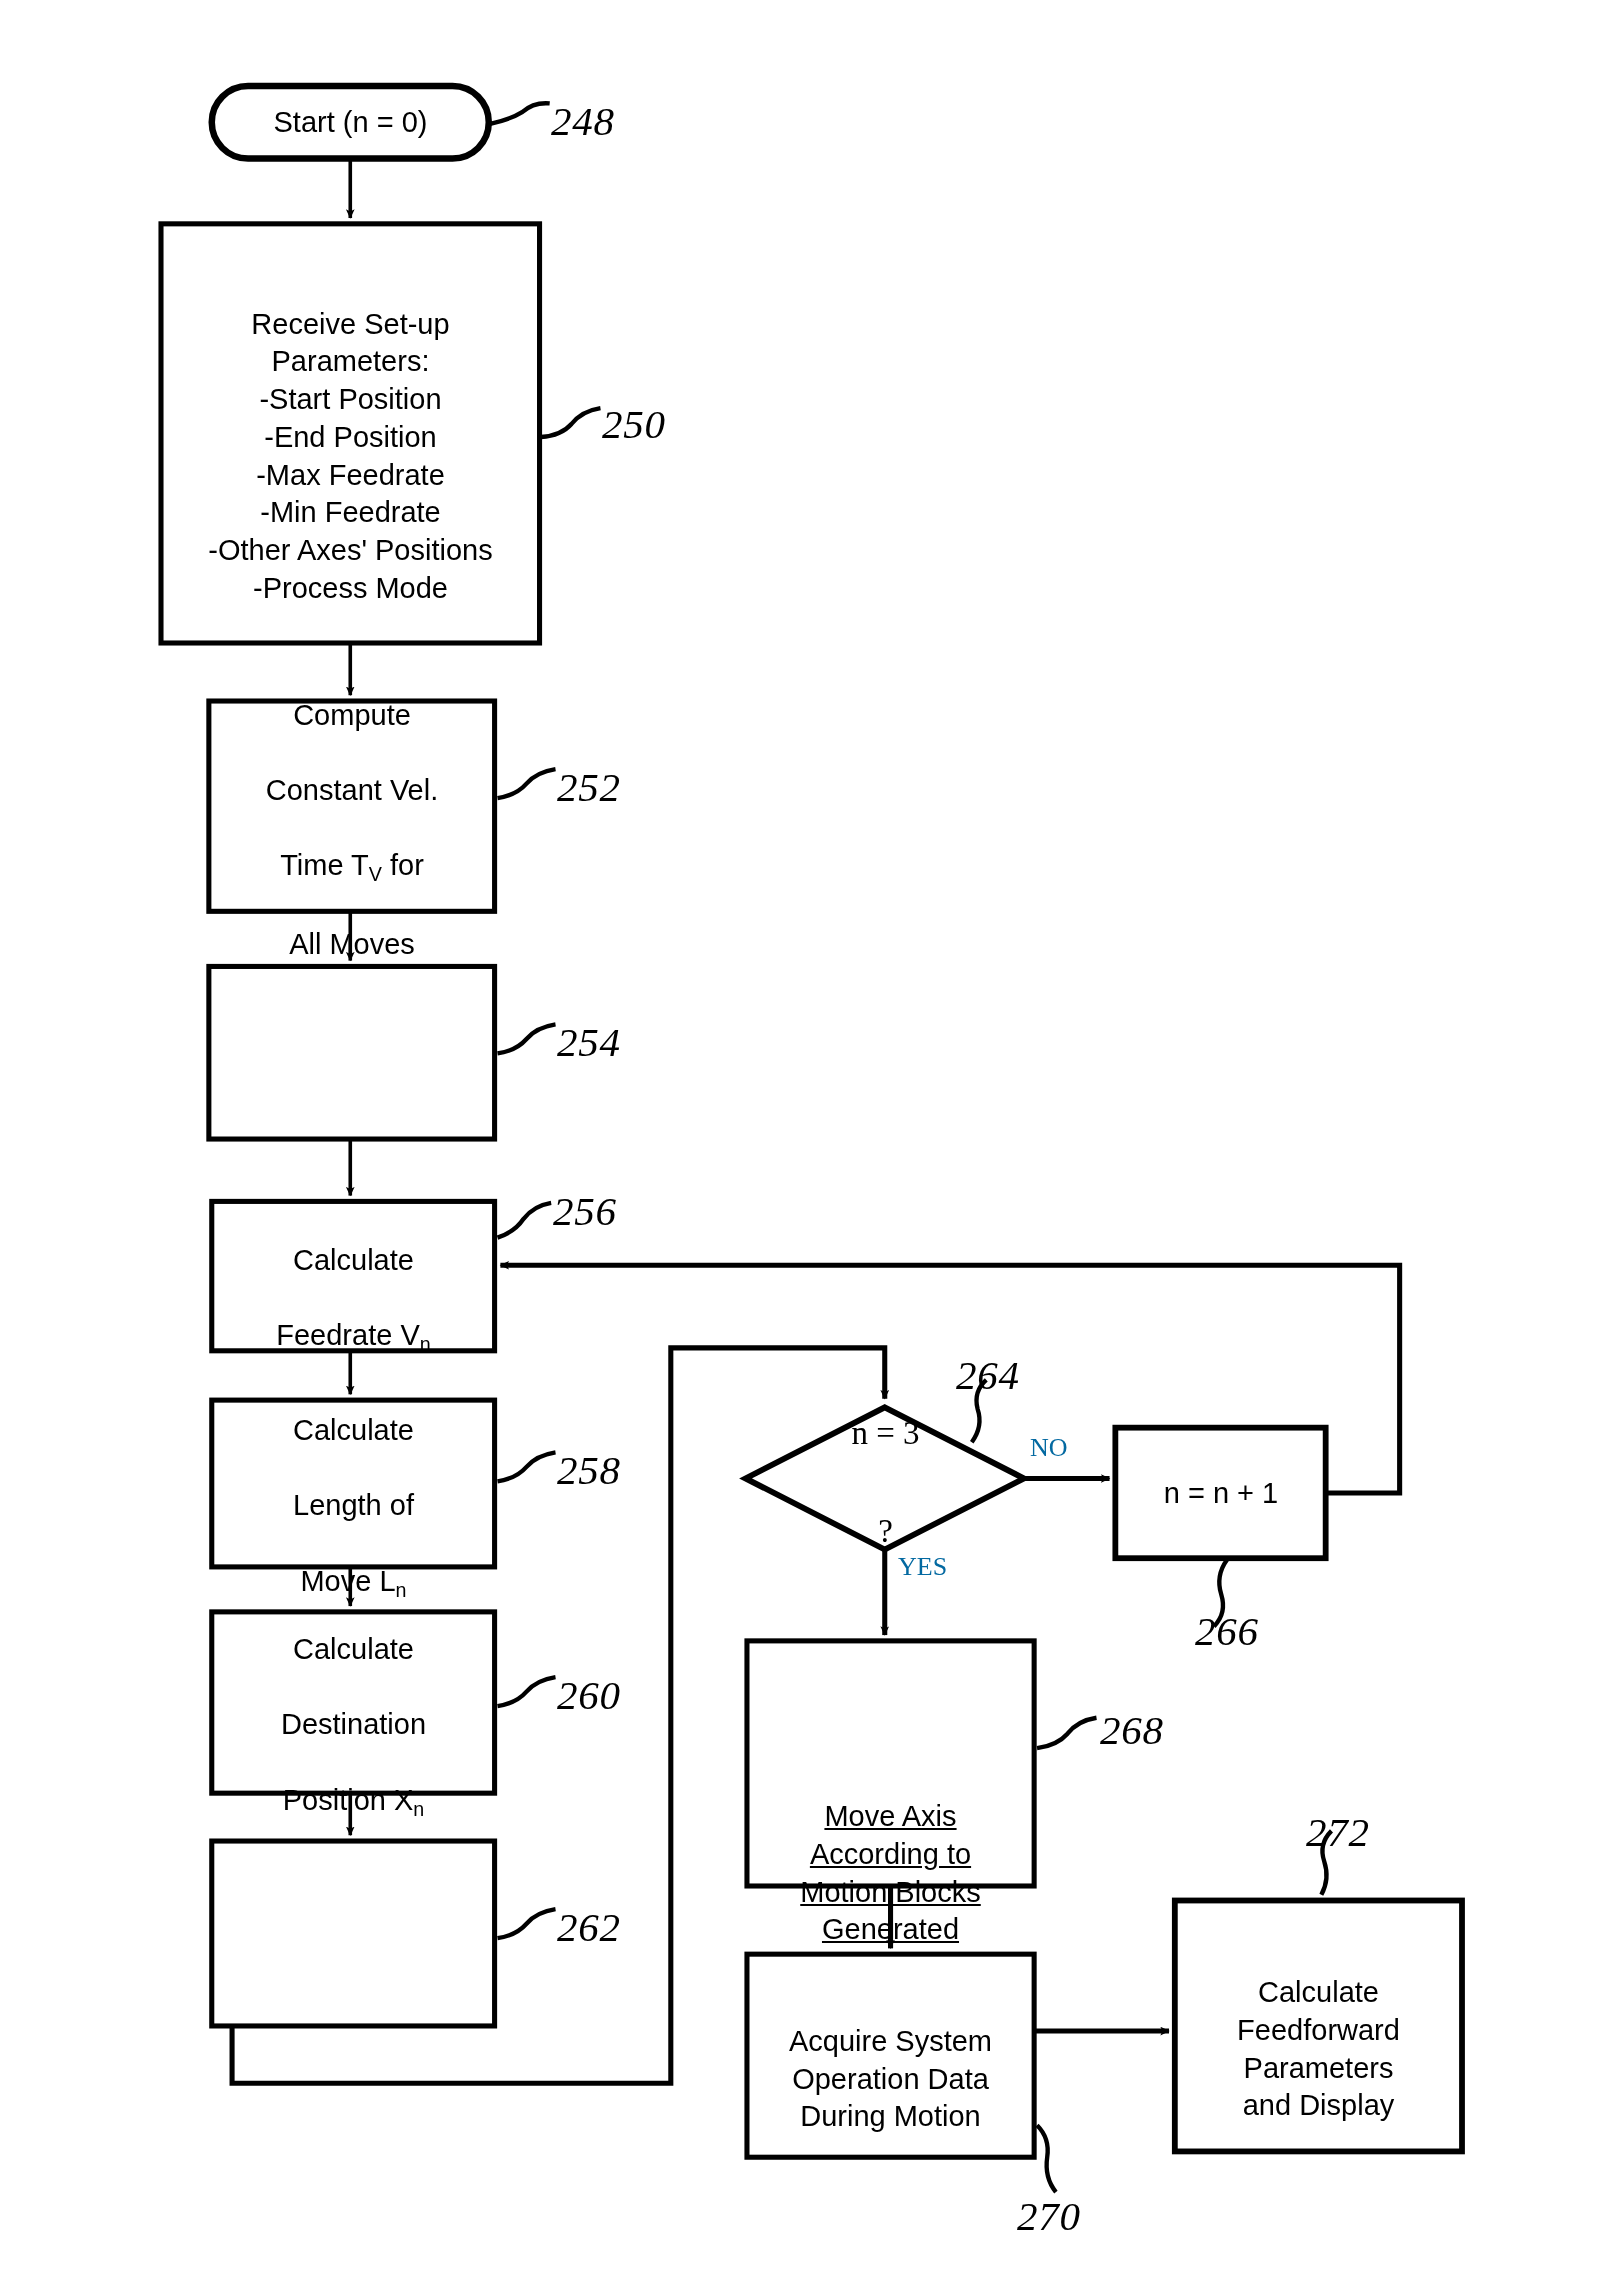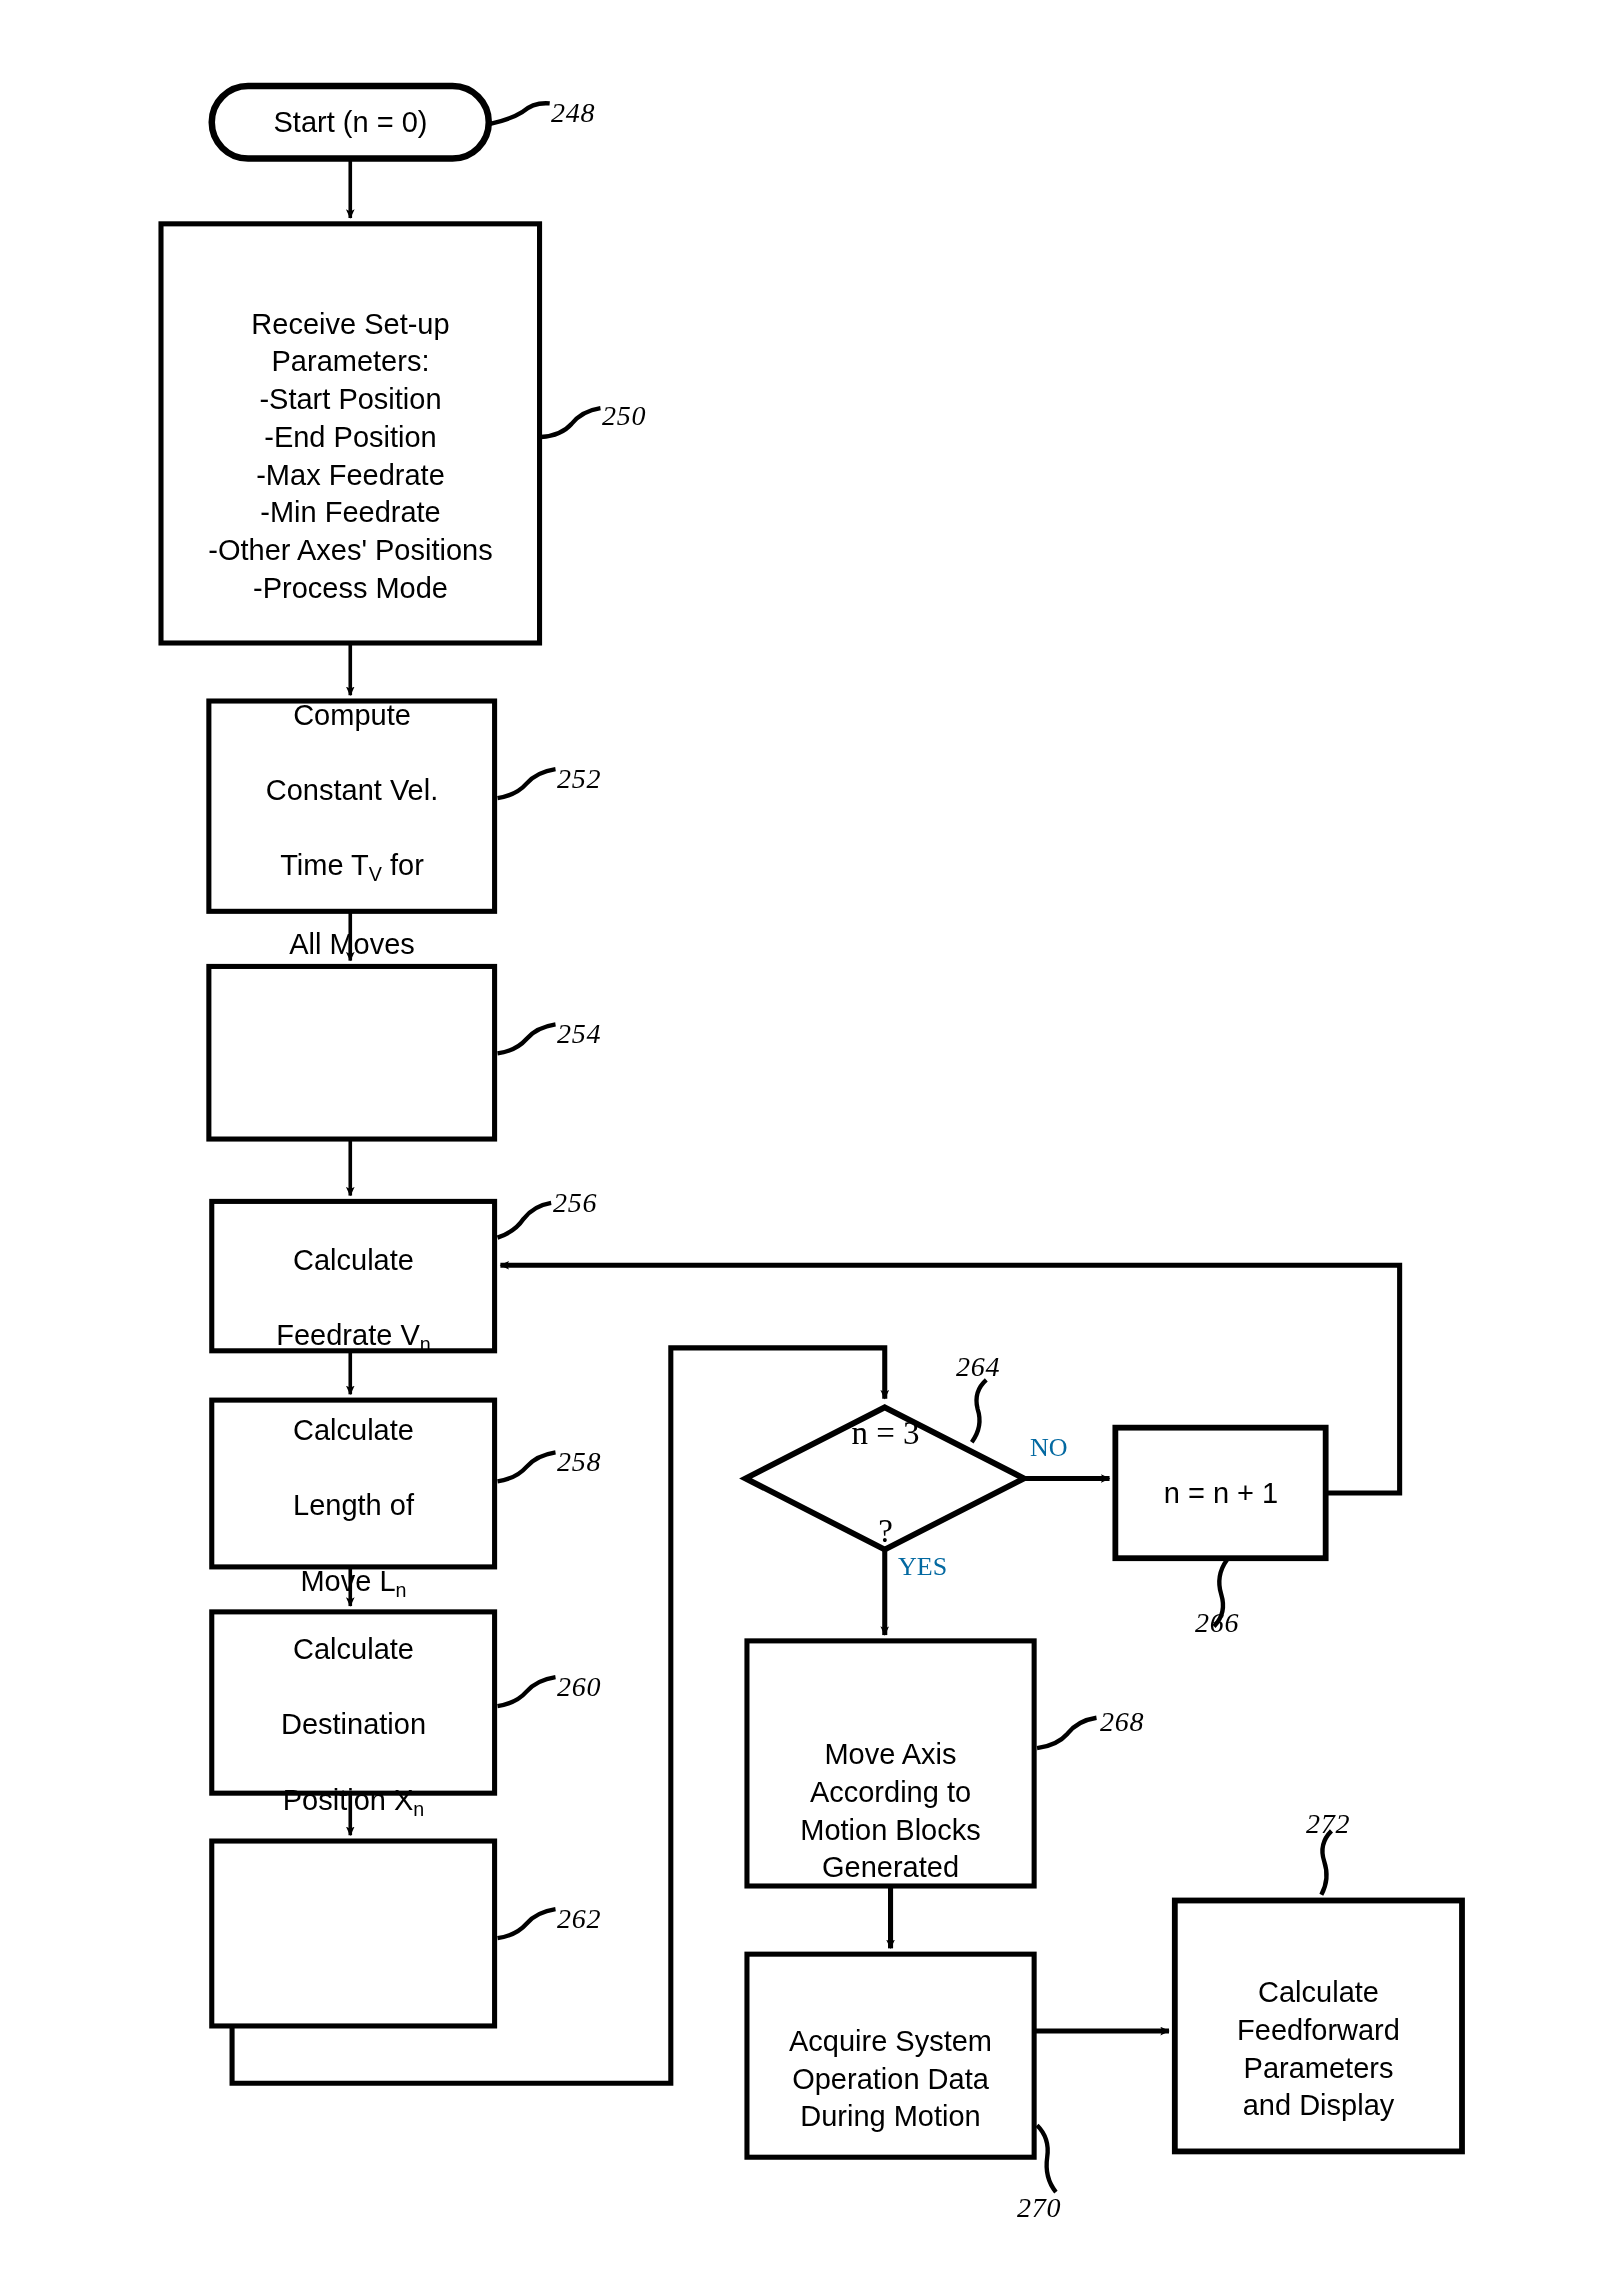--- a/index.html
+++ b/index.html
@@ -39,21 +39,21 @@
   }
   .box-text { font-size: 29px; margin-top: 24px; }
   .start-text { font-size: 29px; }
   .diamond-text { font-size: 33px; font-family: Liberation Serif, serif; }
   .incr-text { font-size: 29px; text-align: right; }
   .ref-num {
     position: absolute;
     color: #000000;
     font-family: "Liberation Serif", serif;
     font-style: italic;
-    font-size: 28px;
+    font-size: 41px;
     letter-spacing: 0.7px;
   }
   .edge-label {
     position: absolute;
     color: #0369a1;
     font-family: Liberation Serif, serif;
     font-size: 26px;
   }
   sub {
     font-size: 0.68em;
@@ -197,21 +197,21 @@
     </div>
   </div>
   <div class="ref-num" style="left:956px; top:1351px;">264</div>
 
   <div class="edge-label" style="left:1030px; top:1433px;">NO</div>
   <div class="edge-label" style="left:898px; top:1552px;">YES</div>
 
   <div class="node-text incr-text" style="left:1116px; top:1428px; width:210px; height:131px;">n = n + 1</div>
   <div class="ref-num" style="left:1195px; top:1607px;">266</div>
 
-  <div class="node-text box-text" style="left:747px; top:1665px; width:287px; height:245px;">Move Axis
+  <div class="node-text box-text" style="left:747px; top:1727px; width:287px; height:245px;text-decoration:underline;">Move Axis
 According to
 Motion Blocks
 Generated</div>
   <div class="ref-num" style="left:1100px; top:1706px;">268</div>
 
   <div class="node-text box-text" style="left:747px; top:1954px; width:287px; height:203px;">Acquire System
 Operation Data
 During Motion</div>
   <div class="ref-num" style="left:1017px; top:2192px;">270</div>
 

